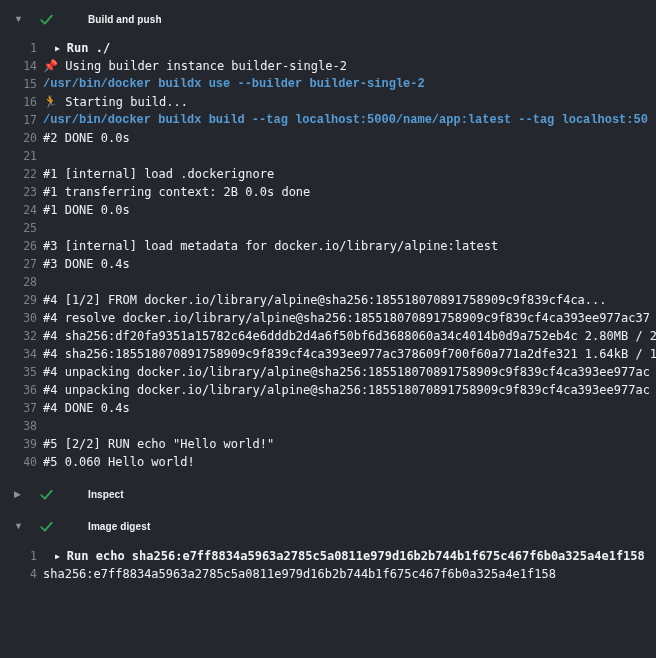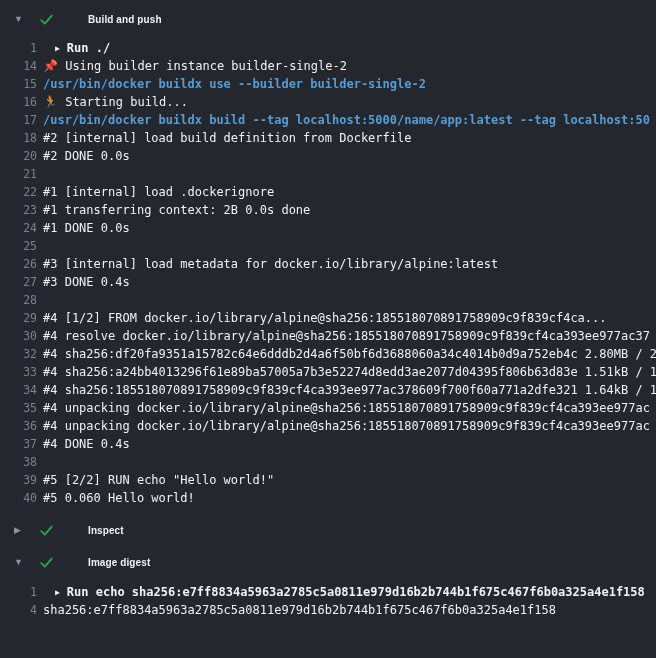--- a/index.html
+++ b/index.html
@@ -39,21 +39,21 @@
     font-family:"DejaVu Sans Mono","Liberation Mono",monospace;
     font-size:12px;line-height:18px;white-space:pre;
   }
   .row .num{
     width:37px;flex:0 0 37px;text-align:right;color:var(--num);
     font-size:11.5px;user-select:none;
   }
   .row .txt{
     flex:1 1 auto;padding-left:6px;overflow:hidden;color:var(--fg);
   }
-  .row .txt.command{color:var(--blue);font-weight:bold;}
+  .row .txt.command{color:var(--blue);font-weight:bold;font-family:Liberation Mono, monospace;}
   .row .txt.group{font-weight:bold;margin-left:12px;}
   .row .expander{
     display:inline-block;font-size:8px;color:var(--fg);
     margin-right:7px;cursor:pointer;vertical-align:1px;
   }
   .gap-digest{height:10px;}
 </style>
 </head>
 <body>
 
@@ -66,34 +66,32 @@
         </svg>
       </span>
       <span class="lbl">Build and push</span>
     </div>
     <div class="sec-lines">
       <div class="row"><span class="num">1</span><span class="txt group"><span class="expander">▶</span><span>Run ./</span></span></div>
       <div class="row"><span class="num">14</span><span class="txt plain">📌 Using builder instance builder-single-2</span></div>
       <div class="row"><span class="num">15</span><span class="txt command">/usr/bin/docker buildx use --builder builder-single-2</span></div>
       <div class="row"><span class="num">16</span><span class="txt plain">🏃 Starting build...</span></div>
       <div class="row"><span class="num">17</span><span class="txt command">/usr/bin/docker buildx build --tag localhost:5000/name/app:latest --tag localhost:50</span></div>
-      <div class="row"><span class="num">18</span><span class="txt plain">#2 [internal] load build definition from Dockerfile</span></div>
       <div class="row"><span class="num">20</span><span class="txt plain">#2 DONE 0.0s</span></div>
       <div class="row"><span class="num">21</span><span class="txt plain"></span></div>
       <div class="row"><span class="num">22</span><span class="txt plain">#1 [internal] load .dockerignore</span></div>
       <div class="row"><span class="num">23</span><span class="txt plain">#1 transferring context: 2B 0.0s done</span></div>
       <div class="row"><span class="num">24</span><span class="txt plain">#1 DONE 0.0s</span></div>
       <div class="row"><span class="num">25</span><span class="txt plain"></span></div>
       <div class="row"><span class="num">26</span><span class="txt plain">#3 [internal] load metadata for docker.io/library/alpine:latest</span></div>
       <div class="row"><span class="num">27</span><span class="txt plain">#3 DONE 0.4s</span></div>
       <div class="row"><span class="num">28</span><span class="txt plain"></span></div>
       <div class="row"><span class="num">29</span><span class="txt plain">#4 [1/2] FROM docker.io/library/alpine@sha256:185518070891758909c9f839cf4ca...</span></div>
       <div class="row"><span class="num">30</span><span class="txt plain">#4 resolve docker.io/library/alpine@sha256:185518070891758909c9f839cf4ca393ee977ac37</span></div>
       <div class="row"><span class="num">32</span><span class="txt plain">#4 sha256:df20fa9351a15782c64e6dddb2d4a6f50bf6d3688060a34c4014b0d9a752eb4c 2.80MB / 2</span></div>
-      <div class="row"><span class="num">33</span><span class="txt plain">#4 sha256:a24bb4013296f61e89ba57005a7b3e52274d8edd3ae2077d04395f806b63d83e 1.51kB / 1</span></div>
       <div class="row"><span class="num">34</span><span class="txt plain">#4 sha256:185518070891758909c9f839cf4ca393ee977ac378609f700f60a771a2dfe321 1.64kB / 1</span></div>
       <div class="row"><span class="num">35</span><span class="txt plain">#4 unpacking docker.io/library/alpine@sha256:185518070891758909c9f839cf4ca393ee977ac</span></div>
       <div class="row"><span class="num">36</span><span class="txt plain">#4 unpacking docker.io/library/alpine@sha256:185518070891758909c9f839cf4ca393ee977ac</span></div>
       <div class="row"><span class="num">37</span><span class="txt plain">#4 DONE 0.4s</span></div>
       <div class="row"><span class="num">38</span><span class="txt plain"></span></div>
       <div class="row"><span class="num">39</span><span class="txt plain">#5 [2/2] RUN echo "Hello world!"</span></div>
       <div class="row"><span class="num">40</span><span class="txt plain">#5 0.060 Hello world!</span></div>
     </div>
     <div class="sec-header">
       <span class="twisty">▶</span>

